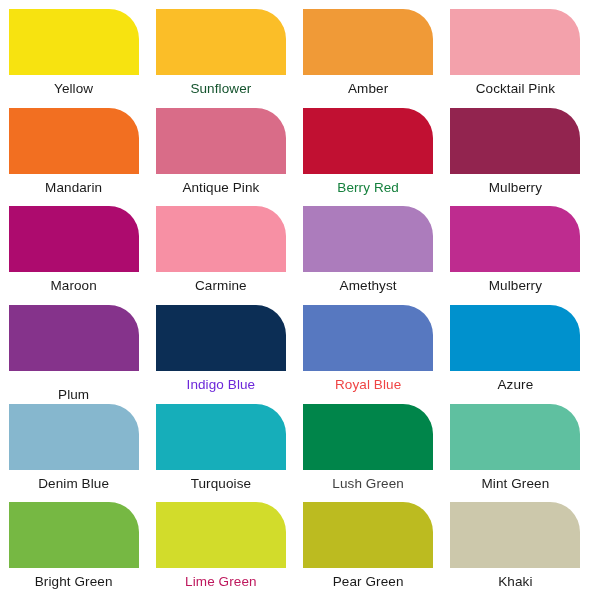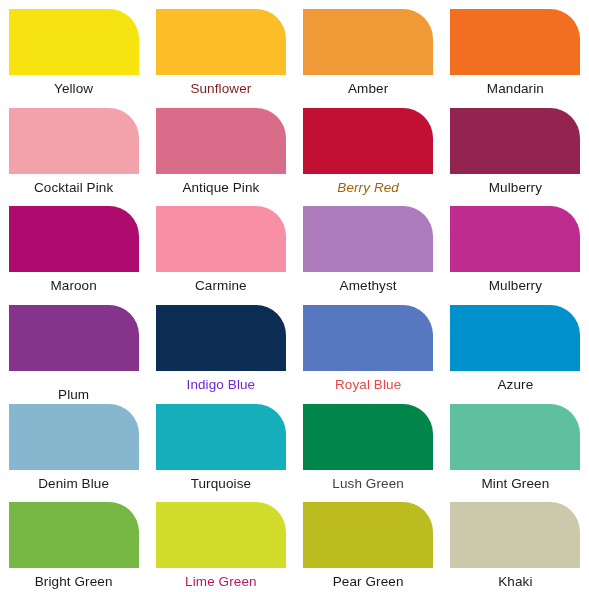--- a/index.html
+++ b/index.html
@@ -72,41 +72,41 @@
 <body>
 
 <div id="swatch-board" style="background: rgb(255, 255, 255);">
   <div class="swatch-grid">
       <div class="swatch-cell">
         <div class="swatch-chip" style="background: rgb(247, 227, 16); border-top-right-radius: 30px;"></div>
         <span class="swatch-label" style="color: rgb(26, 26, 26);">Yellow</span>
       </div>
       <div class="swatch-cell">
         <div class="swatch-chip" style="background: rgb(251, 190, 40); border-top-right-radius: 30px;"></div>
-        <span class="swatch-label" style="color: #7f1d1d;">Sunflower</span>
+        <span class="swatch-label" style="color: #14532d;">Sunflower</span>
       </div>
       <div class="swatch-cell">
         <div class="swatch-chip" style="background: rgb(240, 154, 55); border-top-right-radius: 30px;"></div>
         <span class="swatch-label" style="color: rgb(26, 26, 26);">Amber</span>
       </div>
       <div class="swatch-cell">
+        <div class="swatch-chip" style="background: rgb(243, 161, 171); border-top-right-radius: 30px;"></div>
+        <span class="swatch-label" style="color: rgb(26, 26, 26);">Cocktail Pink</span>
+      </div>
+      <div class="swatch-cell">
         <div class="swatch-chip" style="background: rgb(242, 111, 33); border-top-right-radius: 30px;"></div>
         <span class="swatch-label" style="color: rgb(26, 26, 26);">Mandarin</span>
-      </div>
-      <div class="swatch-cell">
-        <div class="swatch-chip" style="background: rgb(243, 161, 171); border-top-right-radius: 30px;"></div>
-        <span class="swatch-label" style="color: rgb(26, 26, 26);">Cocktail Pink</span>
       </div>
       <div class="swatch-cell">
         <div class="swatch-chip" style="background: rgb(217, 108, 136); border-top-right-radius: 30px;"></div>
         <span class="swatch-label" style="color: rgb(26, 26, 26);">Antique Pink</span>
       </div>
       <div class="swatch-cell">
         <div class="swatch-chip" style="background: rgb(193, 16, 50); border-top-right-radius: 30px;"></div>
-        <span class="swatch-label" style="color: #a16207; font-style: italic;">Berry Red</span>
+        <span class="swatch-label" style="color: #15803d;">Berry Red</span>
       </div>
       <div class="swatch-cell">
         <div class="swatch-chip" style="background: rgb(146, 36, 79); border-top-right-radius: 30px;"></div>
         <span class="swatch-label" style="color: rgb(26, 26, 26);">Mulberry</span>
       </div>
       <div class="swatch-cell">
         <div class="swatch-chip" style="background: rgb(173, 11, 110); border-top-right-radius: 30px;"></div>
         <span class="swatch-label" style="color: rgb(26, 26, 26);">Maroon</span>
       </div>
       <div class="swatch-cell">

